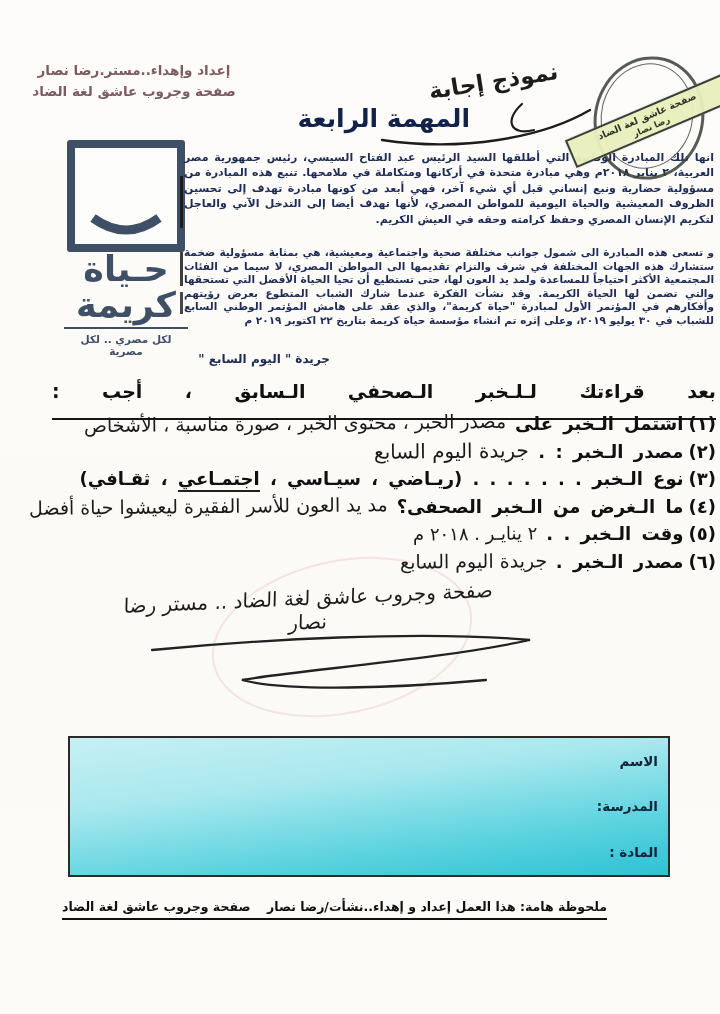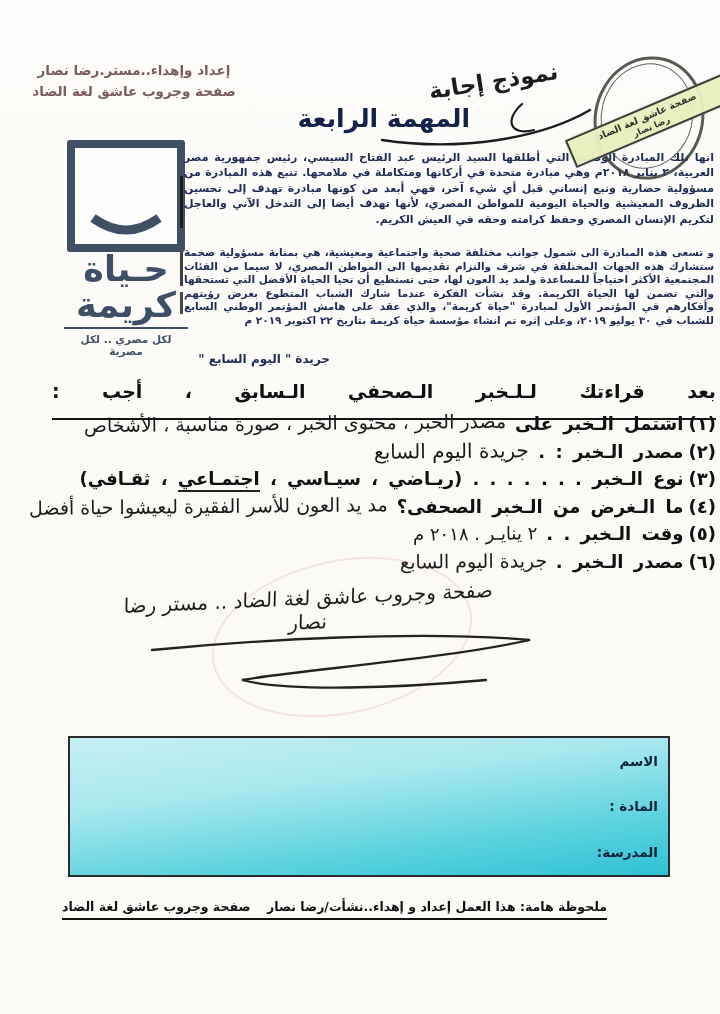--- a/index.html
+++ b/index.html
@@ -167,25 +167,25 @@
   <svg class="abs flourish" width="410" height="80" viewBox="0 0 410 80">
     <path d="M 14 26 C 120 16 280 6 392 16 C 300 36 160 46 104 56 C 150 68 260 64 348 56" fill="none" stroke="#222" stroke-width="2.3" stroke-linecap="round"></path>
   </svg>
 
   <div class="abs form-box">
     <div class="form-row">
       <span class="form-label">الاسم</span>
       <span class="form-fill"></span>
     </div>
     <div class="form-row">
-      <span class="form-label">المادة :</span>
+      <span class="form-label">المدرسة:</span>
       <span class="form-fill"></span>
     </div>
     <div class="form-row">
-      <span class="form-label">المدرسة:</span>
+      <span class="form-label">المادة :</span>
       <span class="form-fill"></span>
     </div>
   </div>
 
   <div class="abs footer">
     <span>ملحوظة هامة: هذا العمل إعداد و إهداء..نشأت/رضا نصار</span>
     <span>صفحة وجروب عاشق لغة الضاد</span>
   </div>
 
 </div>

